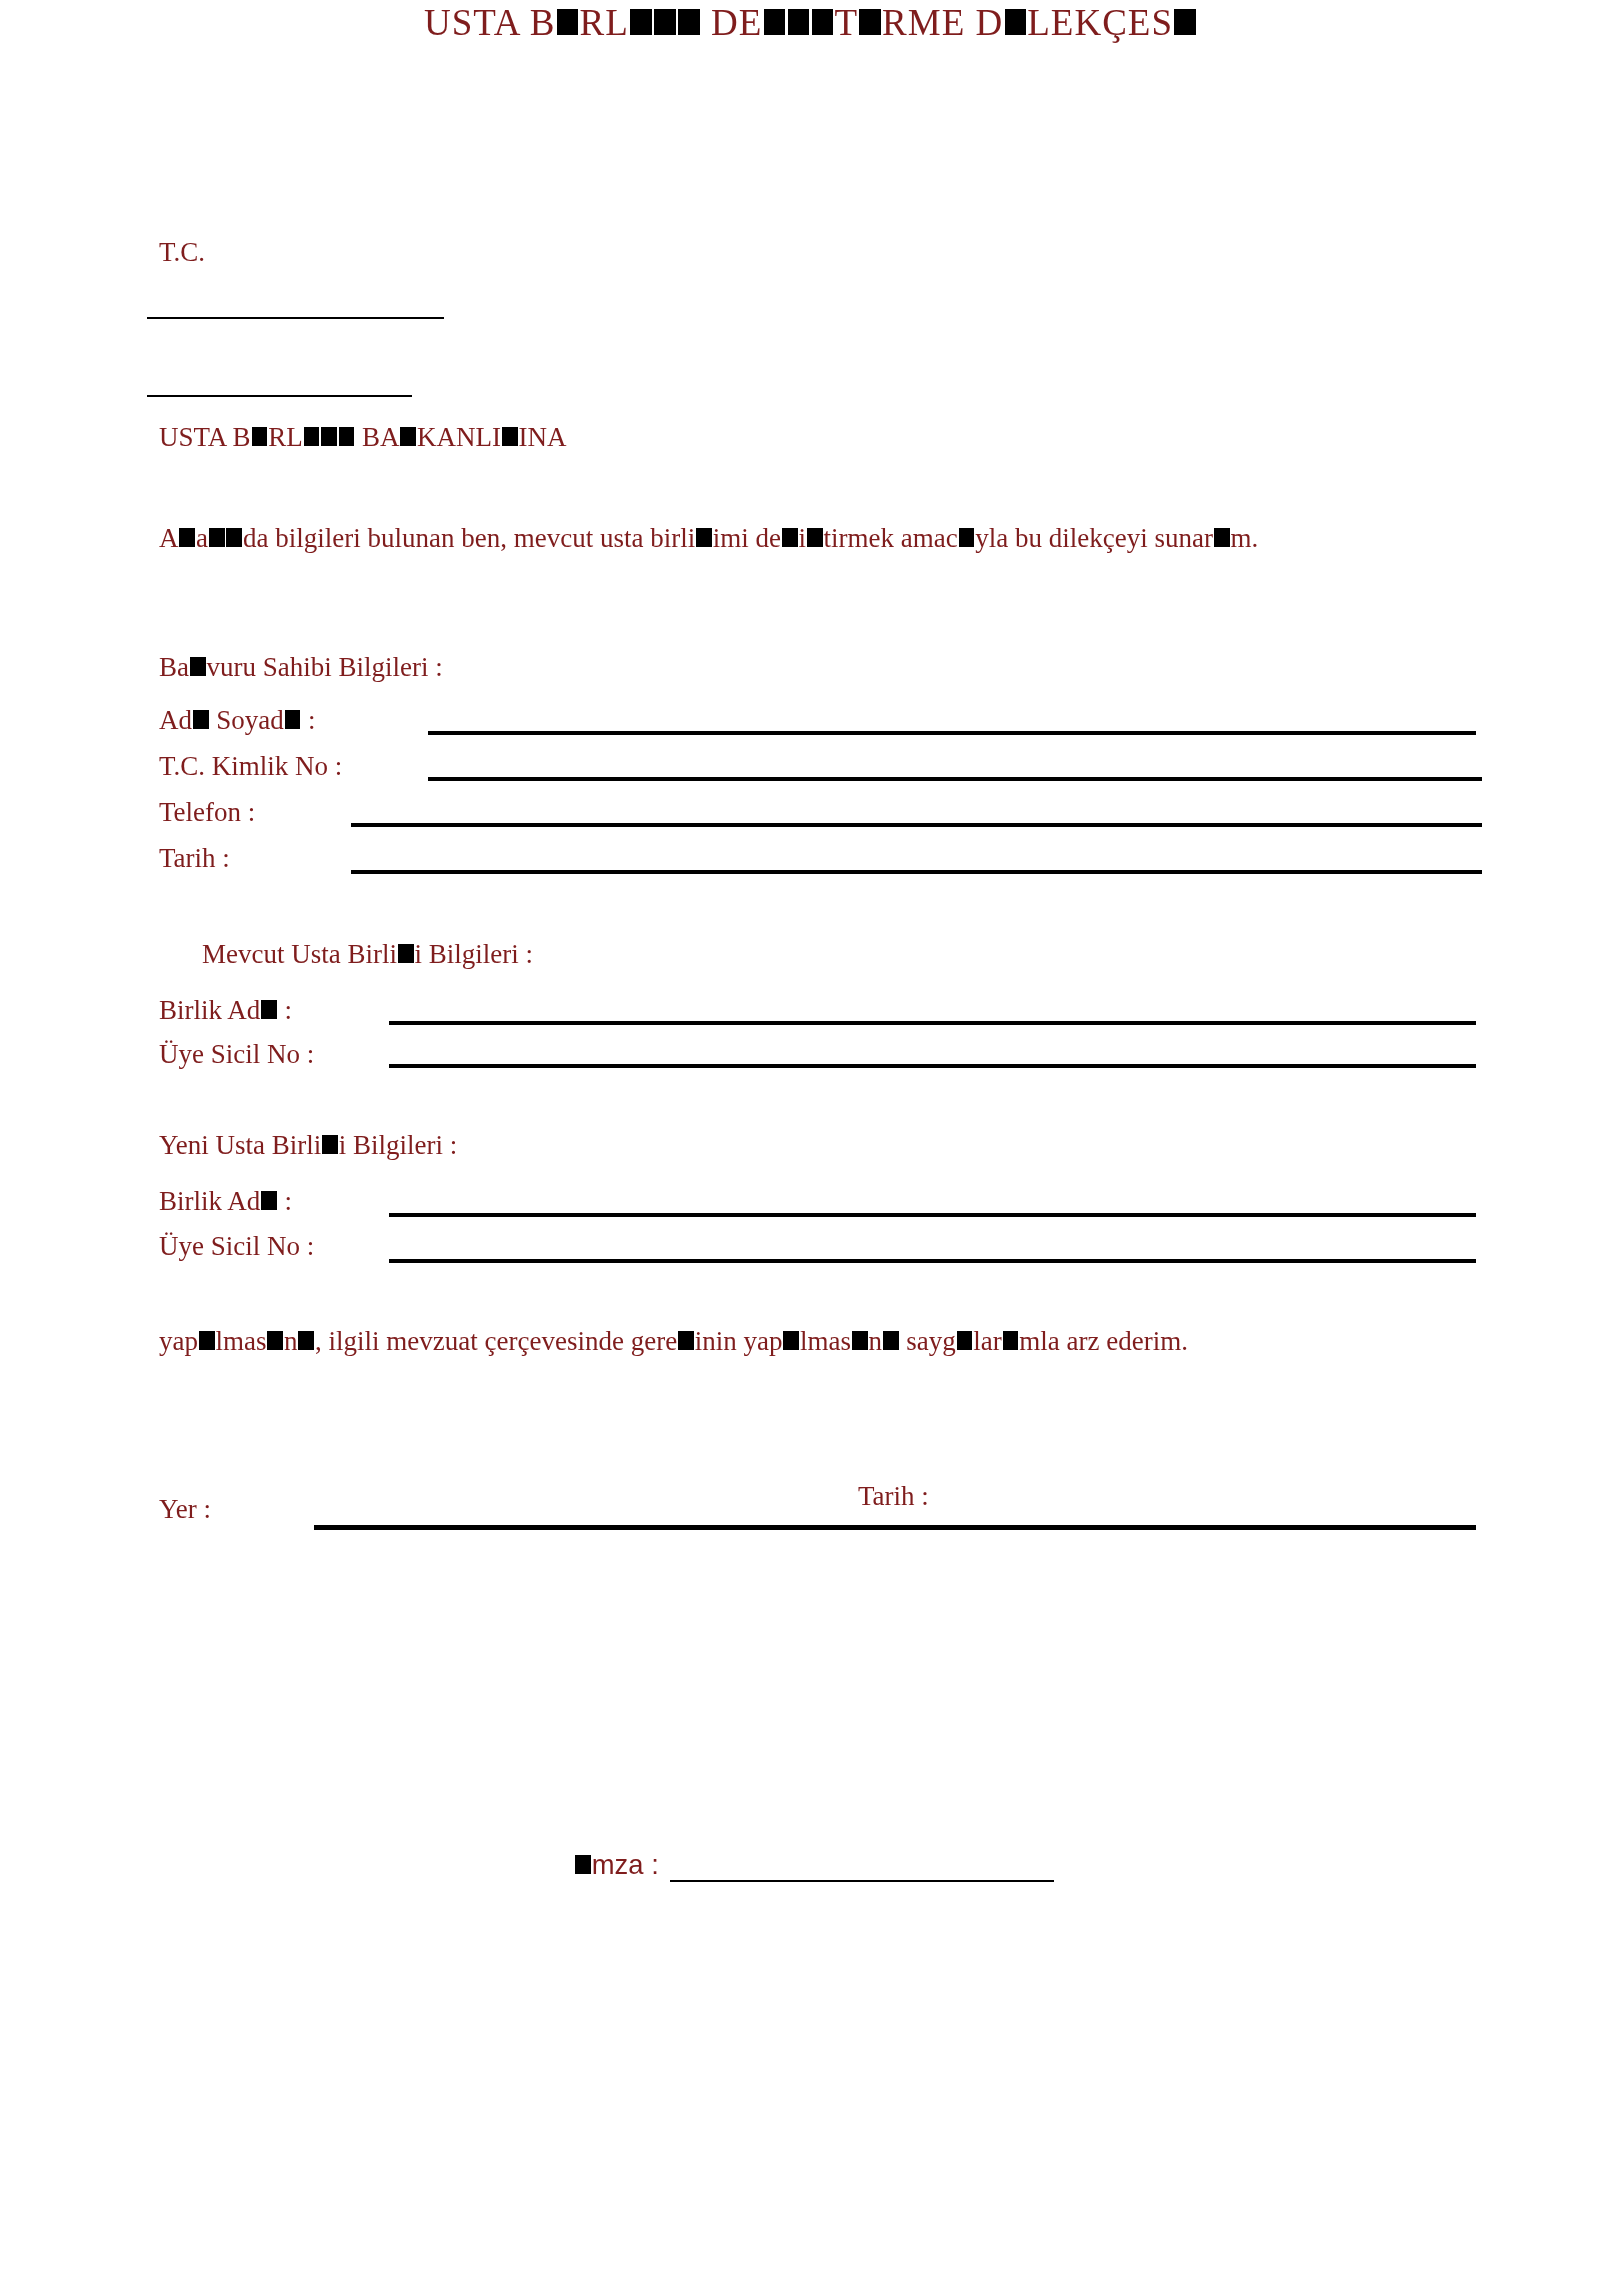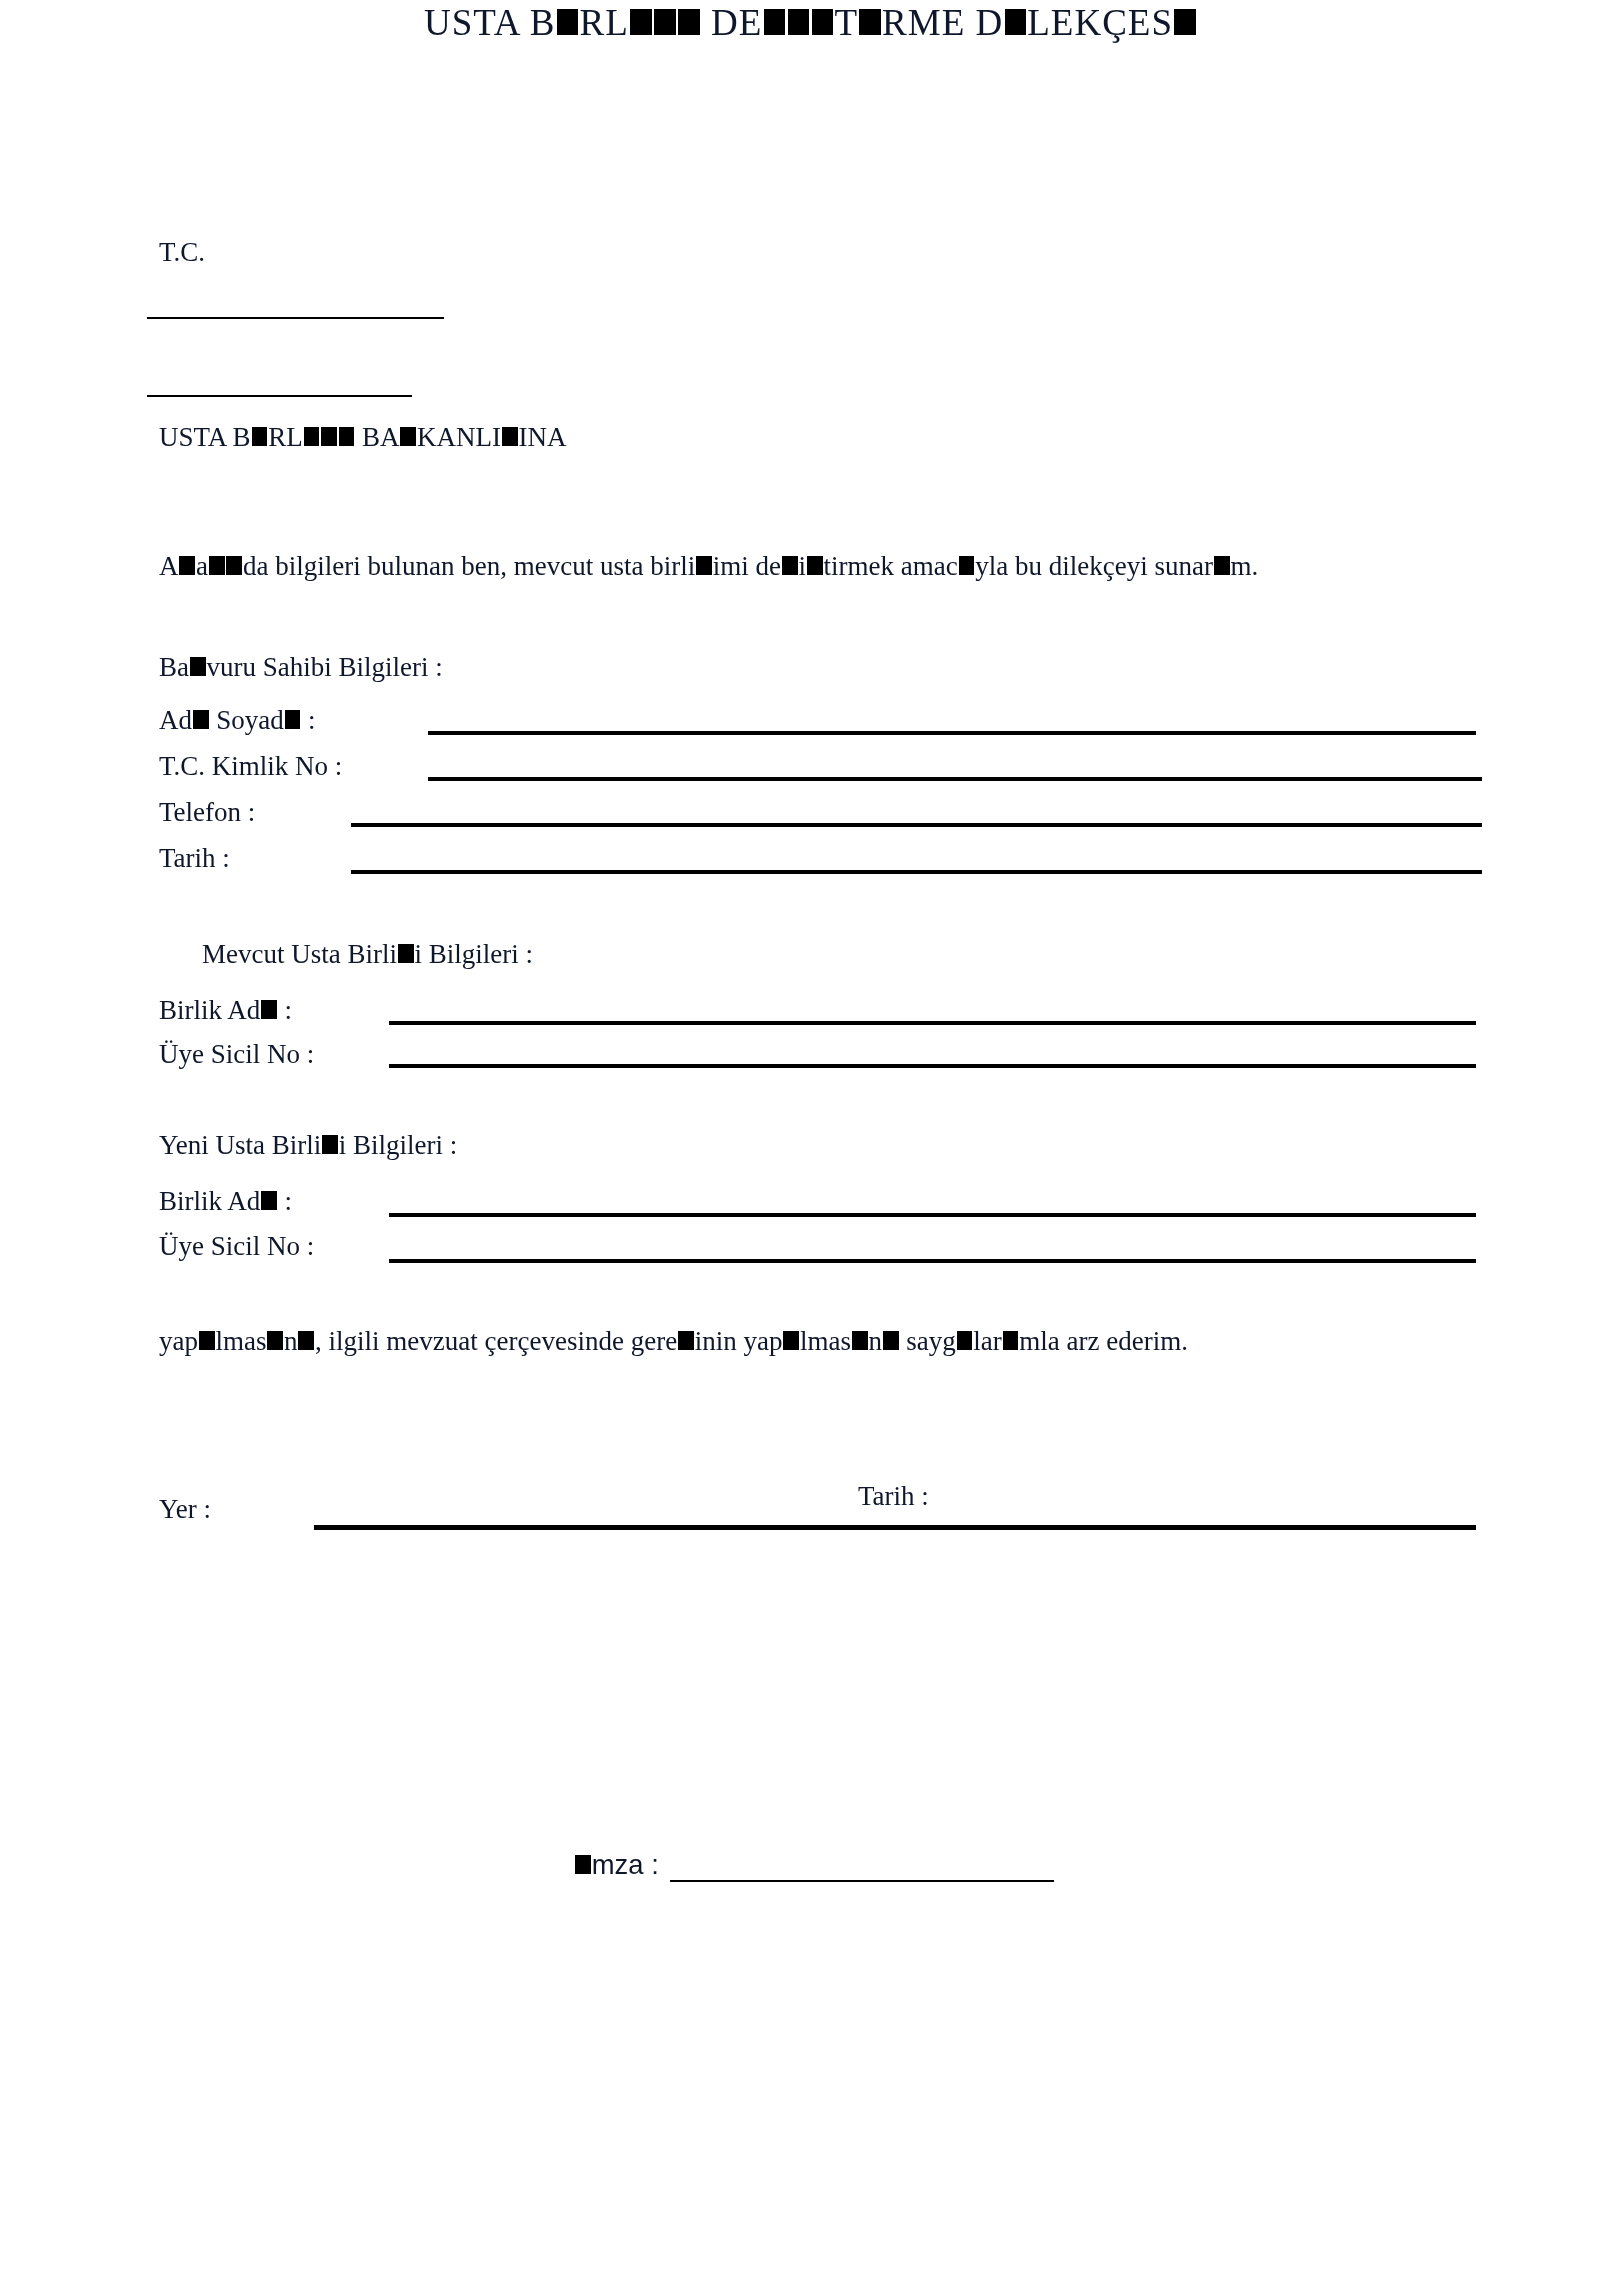--- a/index.html
+++ b/index.html
@@ -2,21 +2,21 @@
 <html><head>
 <meta charset="utf-8">
 <style>
   html, body { margin: 0; padding: 0; background: #888; }
   #page {
     position: relative;
     width: 1621px;
     height: 2293px;
     background: #ffffff;
     font-family: "Liberation Serif", "DejaVu Serif", serif;
-    color: #0f172a;
+    color: #7f1d1d;
     overflow: hidden;
   }
   .abs { position: absolute; white-space: nowrap; }
   .body-text { font-size: 27px; line-height: 29px; }
   .title {
     left: 0; top: 116; width: 100%;
     text-align: center;
     font-size: 37px; line-height: 45px;
     letter-spacing: 1px;
   }
@@ -48,21 +48,21 @@
 <div id="page">
 
   <div class="abs title">USTA B<span class="tofu"></span>RL<span class="tofu"></span><span class="tofu"></span><span class="tofu"></span> DE<span class="tofu"></span><span class="tofu"></span><span class="tofu"></span>T<span class="tofu"></span>RME D<span class="tofu"></span>LEKÇES<span class="tofu"></span></div>
 
   <div class="abs body-text" style="left:159px; top:238px;">T.C.</div>
   <div class="rule" style="left:147px; top:317px; width:297px; height:2px;"></div>
   <div class="rule" style="left:147px; top:395px; width:265px; height:2px;"></div>
 
   <div class="abs body-text" style="left:159px; top:423px;">USTA B<span class="tofu"></span>RL<span class="tofu"></span><span class="tofu"></span><span class="tofu"></span> BA<span class="tofu"></span>KANLI<span class="tofu"></span>INA</div>
 
-  <div class="abs body-text" style="left:159px; top:552px;text-align:center;">A<span class="tofu"></span>a<span class="tofu"></span><span class="tofu"></span>da bilgileri bulunan ben, mevcut usta birli<span class="tofu"></span>imi de<span class="tofu"></span>i<span class="tofu"></span>tirmek amac<span class="tofu"></span>yla bu dilekçeyi sunar<span class="tofu"></span>m.</div>
+  <div class="abs body-text" style="left:159px; top:524px;text-align:center;">A<span class="tofu"></span>a<span class="tofu"></span><span class="tofu"></span>da bilgileri bulunan ben, mevcut usta birli<span class="tofu"></span>imi de<span class="tofu"></span>i<span class="tofu"></span>tirmek amac<span class="tofu"></span>yla bu dilekçeyi sunar<span class="tofu"></span>m.</div>
 
   <div class="abs body-text" style="left:159px; top:653px;">Ba<span class="tofu"></span>vuru Sahibi Bilgileri :</div>
 
   <div class="abs body-text" style="left:159px; top:706px;">Ad<span class="tofu"></span> Soyad<span class="tofu"></span> :</div>
   <div class="rule" style="left:428px; top:731px; width:1048px; height:3.9px;"></div>
 
   <div class="abs body-text" style="left:159px; top:752px;">T.C. Kimlik No :</div>
   <div class="rule" style="left:428px; top:777px; width:1054px; height:3.9px;"></div>
 
   <div class="abs body-text" style="left:159px; top:798px;">Telefon :</div>

